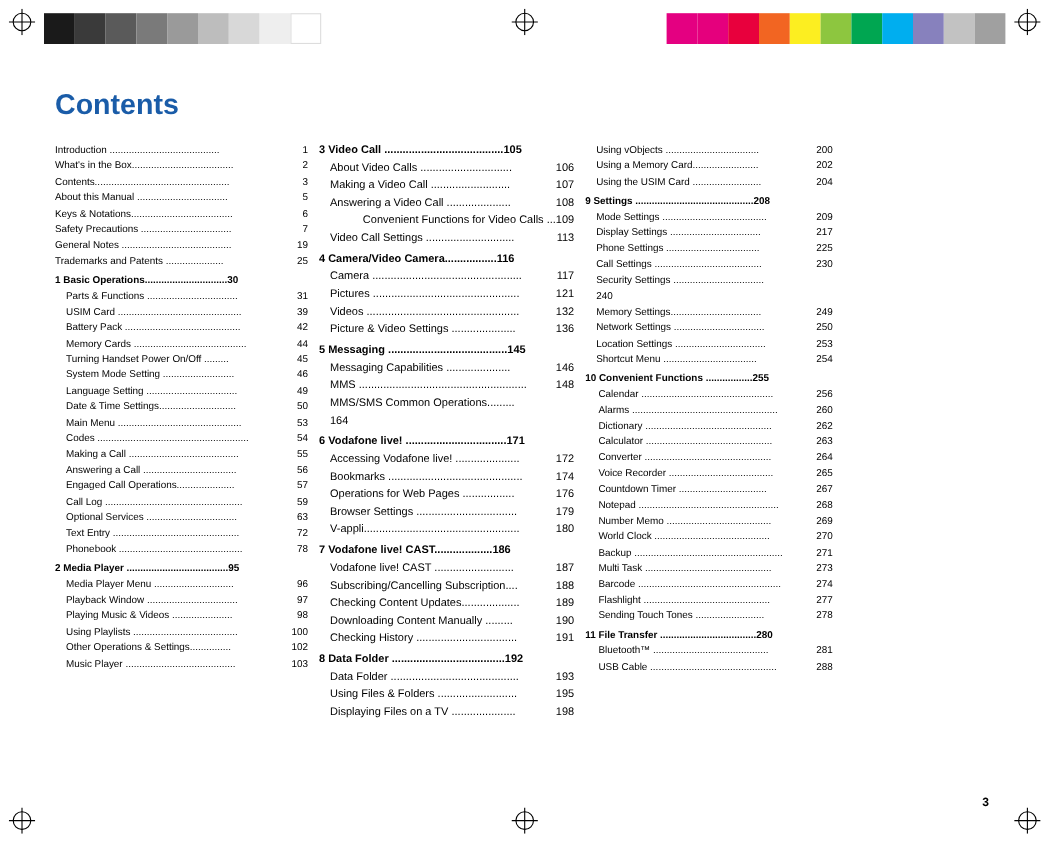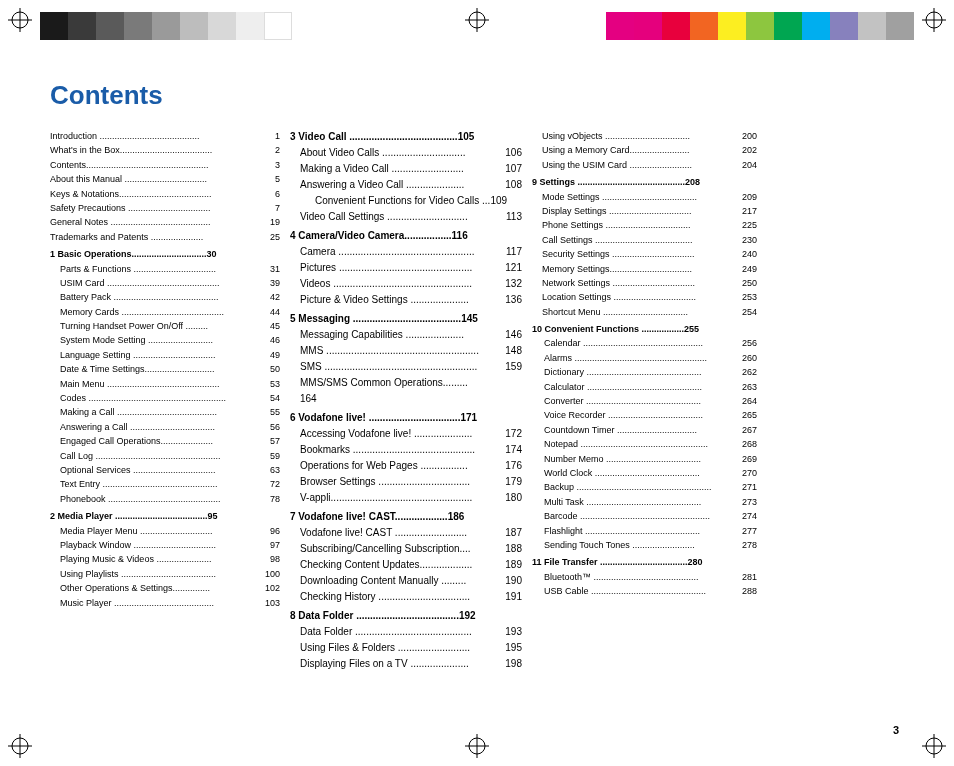--- a/index.html
+++ b/index.html
@@ -312,21 +312,21 @@
             <span>106</span>
           </div>
         <div style="display:flex; justify-content:space-between;">
             <span>Making a Video Call ..........................</span>
             <span>107</span>
           </div>
         <div style="display:flex; justify-content:space-between;">
             <span>Answering a Video Call .....................</span>
             <span>108</span>
           </div>
-        <div style="display:flex; justify-content:center;">
+        <div style="display:flex; justify-content:flex-end;">
             <span>Convenient Functions for Video Calls ...</span>
             <span>109</span>
           </div>
         <div style="display:flex; justify-content:space-between;">
             <span>Video Call Settings .............................</span>
             <span>113</span>
           </div>
       </div>
 
       <div style="display:flex; justify-content:space-between; font-weight:bold; margin-top:3px;">
@@ -355,24 +355,20 @@
           <span>5  Messaging .......................................<span style="font-weight:bold;">145</span></span>
         </div>
       <div style="padding-left:10px;">
         <div style="display:flex; justify-content:space-between;">
             <span>Messaging Capabilities .....................</span>
             <span>146</span>
           </div>
         <div style="display:flex; justify-content:space-between;">
             <span>MMS .......................................................</span>
             <span>148</span>
-          </div>
-        <div style="display:flex; justify-content:space-between;">
-            <span>SMS .......................................................</span>
-            <span>159</span>
           </div>
         <div style="display:flex; justify-content:space-between;flex-direction:column;">
             <span>MMS/SMS Common Operations.........</span>
             <span>164</span>
           </div>
       </div>
 
       <div style="display:flex; justify-content:space-between; font-weight:bold; margin-top:3px;">
           <span>6  Vodafone live! .................................<span style="font-weight:bold;">171</span></span>
         </div>
@@ -475,21 +471,21 @@
             <span>217</span>
           </div>
         <div style="display:flex; justify-content:space-between;">
             <span>Phone Settings ..................................</span>
             <span>225</span>
           </div>
         <div style="display:flex; justify-content:space-between;">
             <span>Call Settings  .......................................</span>
             <span>230</span>
           </div>
-        <div style="display:flex; justify-content:space-between;">
+        <div style="display:flex; justify-content:space-between;flex-direction:column;">
             <span>Security Settings .................................</span>
             <span>240</span>
           </div>
         <div style="display:flex; justify-content:space-between;">
             <span>Memory Settings.................................</span>
             <span>249</span>
           </div>
         <div style="display:flex; justify-content:space-between;">
             <span>Network Settings .................................</span>
             <span>250</span>

